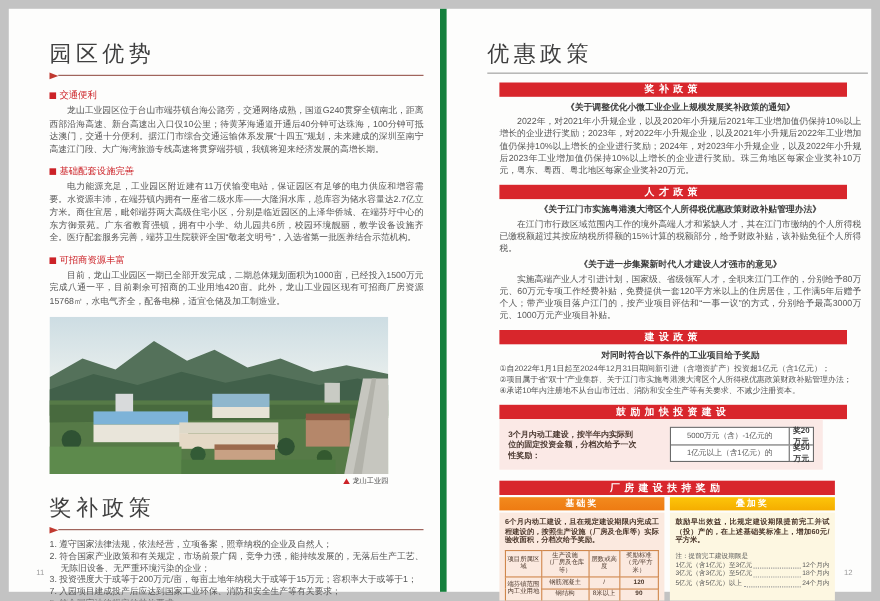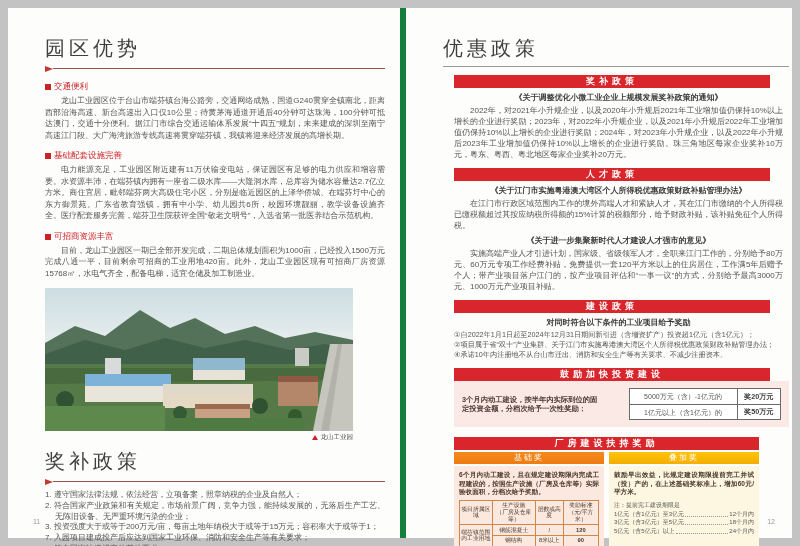--- a/index.html
+++ b/index.html
@@ -76,39 +76,39 @@
     color:#3c3c3c; line-height:10px;
   }
   .rp-para {
     margin-top:2px; font-size:8px; line-height:11px; text-align:justify;
     text-indent:2em; color:#555;
   }
   .cond-list { margin-top:2px; list-style:none; }
   .cond-list li { font-size:7.2px; line-height:10px; color:#555; white-space:nowrap; }
 
   .invest-panel {
-    width:335px; background:#fbe9e6; padding:7px 8px; display:flex;
+    width:294px; background:#fbe9e6; padding:7px 8px; display:flex;
     gap:28px; align-items:center;
   }
   .invest-lead { width:150px; font-size:7.3px; font-weight:bold; color:#4c3a32; line-height:9.5px; }
   .invest-table { width:165px; border:1px solid #6b6b6b; background:#fff; }
   .invest-row { display:flex; height:15px; align-items:center; }
   .invest-row + .invest-row { border-top:1px solid #6b6b6b; }
   .invest-row .c1 {
     width:108px; text-align:center; font-size:7px; color:#555;
     border-right:1px solid #6b6b6b; line-height:15px;
   }
   .invest-row .c2 { flex:1; text-align:center; font-size:7.2px; font-weight:bold; color:#3c3c3c; }
 
   .factory-block { width:305px; }
   .factory-banner { width:305px; margin-top:10px; }
   .factory-heads { display:flex; gap:5px; margin-top:2px; }
   .factory-heads .hd {
     width:150px; height:12px; line-height:12px; text-align:center;
-    color:#fff; font-weight:normal; font-size:8px; letter-spacing:2px;
+    color:#fff; font-weight:bold; font-size:8px; letter-spacing:2px;
   }
   .hd-basic { background:linear-gradient(180deg,#f28a1e,#ee7b12); }
   .hd-stack { background:linear-gradient(180deg,#fcc50a,#f5ad00); }
   .factory-panels { display:flex; gap:5px; margin-top:2px; }
   .panel { width:150px; min-height:107px; padding:5px 5px 6px; }
   .panel-basic { background:#fbe9df; }
   .panel-stack { background:#fdf7e1; }
   .panel-lead { font-size:6.6px; font-weight:bold; color:#4c382c; line-height:8.6px; text-align:justify; }
   .panel-note-title { font-size:6px; color:#555; margin-top:4px; }
   .note-line { display:flex; align-items:flex-end; font-size:6px; color:#555; line-height:8.4px; }

